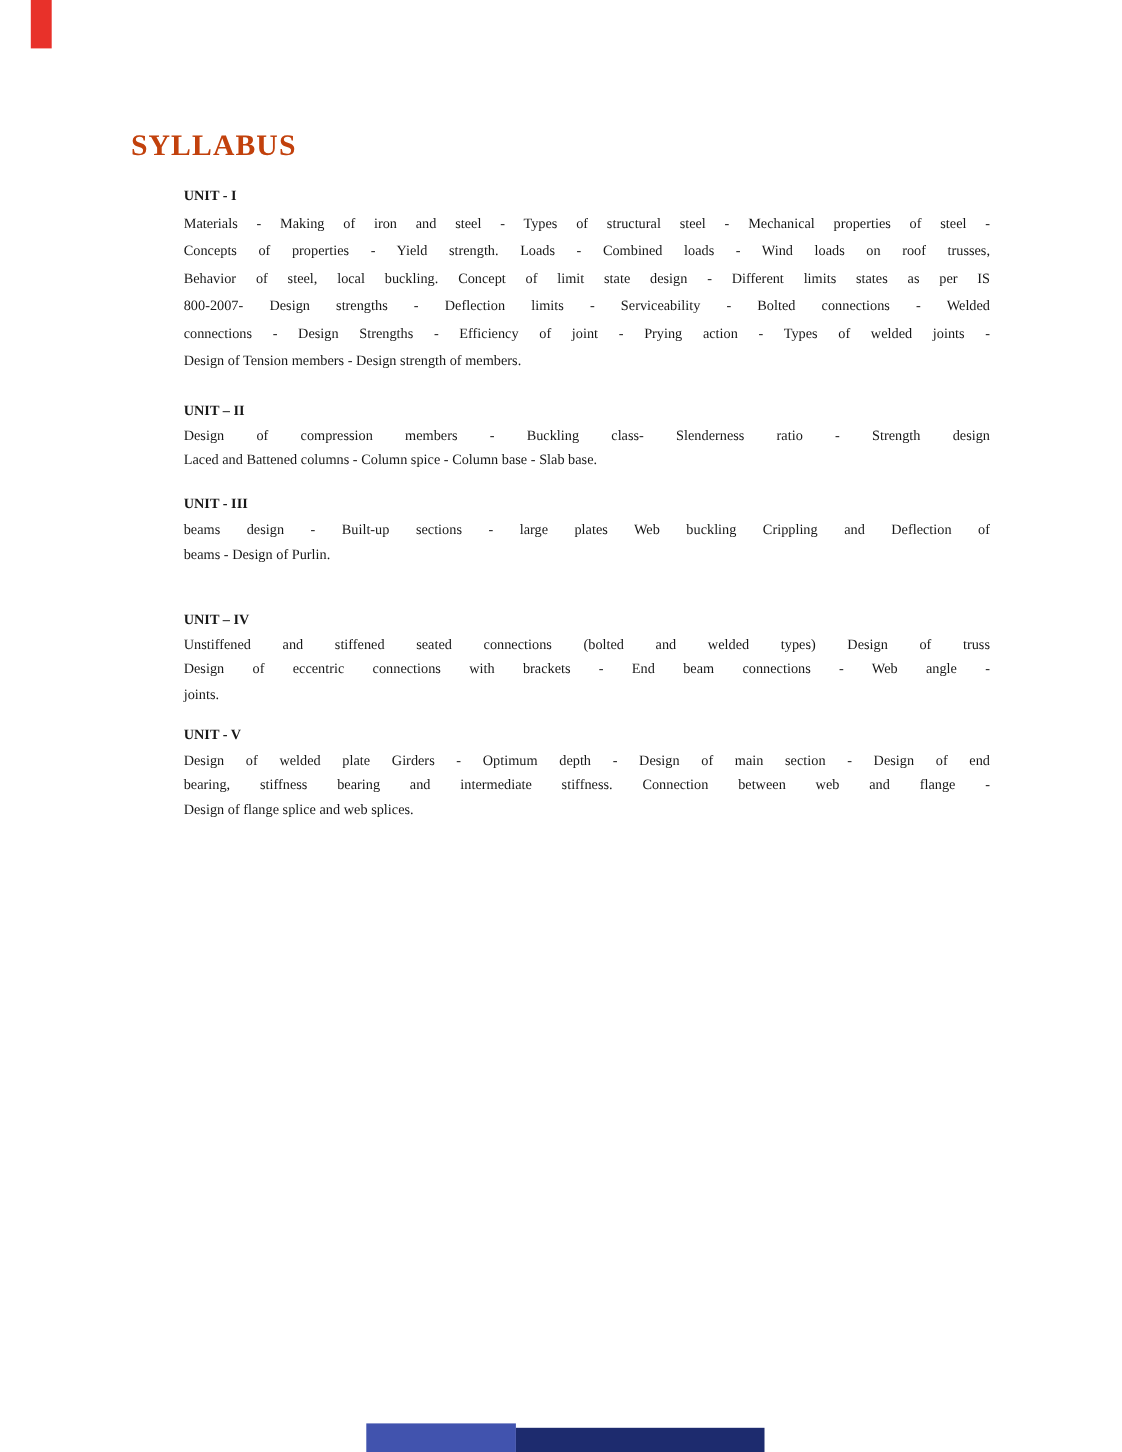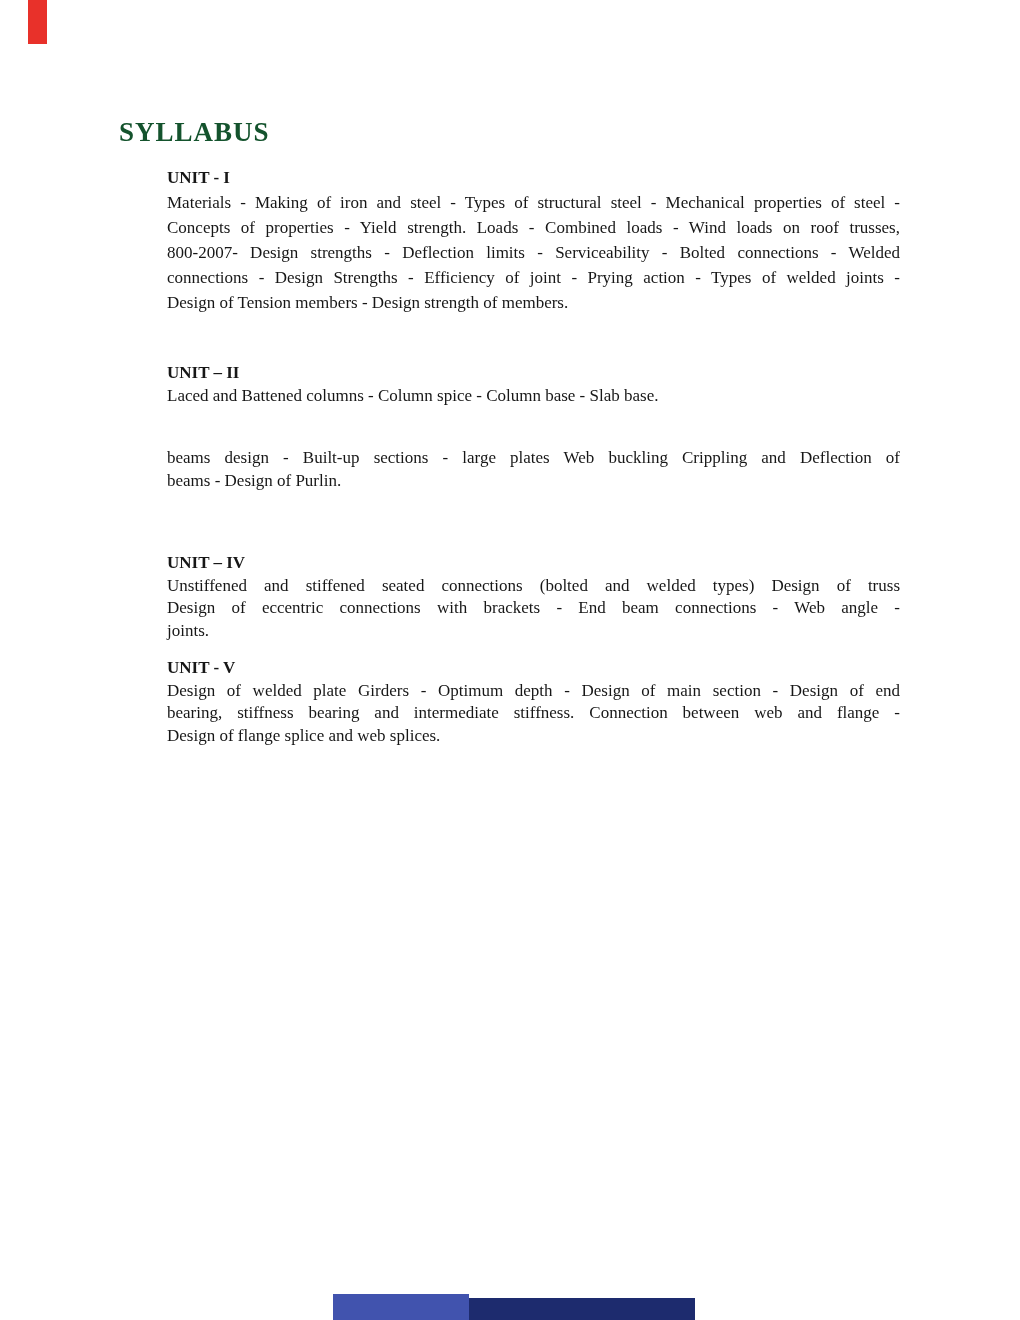--- a/index.html
+++ b/index.html
@@ -15,27 +15,27 @@
   .page-title {
     position: absolute;
     left: 119px;
     top: 119px;
     margin: 0;
     font-family: "Liberation Serif", "DejaVu Serif", serif;
     font-size: 27px;
     font-weight: bold;
     line-height: 27px;
     letter-spacing: 1px;
-    color: #14532d;
+    color: #c2410c;
   }
   .sec {
     position: absolute;
     left: 167px;
     width: 733px;
-    font-size: 17px;
+    font-size: 13px;
     color: #171717;
   }
   .sec1 { top: 165px; line-height: 25px; }
   .sec2 { top: 362px; line-height: 22.5px; }
   .sec3 { top: 446px; line-height: 23px; }
   .sec4 { top: 552px; line-height: 22.5px; }
   .sec5 { top: 657px; line-height: 22.5px; }
   .sec-title {
     font-weight: bold;
     white-space: nowrap;
@@ -61,31 +61,34 @@
 <div class="page">
 
   <div class="artifact artifact-red" style="background: rgb(232, 49, 42);"></div>
 
   <h1 class="page-title">SYLLABUS</h1>
 
   <section class="sec sec1">
     <div class="sec-title">UNIT - I</div>
     <div class="line">Materials - Making of iron and steel - Types of structural steel - Mechanical properties of steel -</div>
     <div class="line">Concepts of properties - Yield strength. Loads - Combined loads - Wind loads on roof trusses,</div>
+    <div class="line">Behavior of steel, local buckling. Concept of limit state design - Different limits states as per IS</div>
     <div class="line">800-2007- Design strengths - Deflection limits - Serviceability - Bolted connections - Welded</div>
     <div class="line">connections - Design Strengths - Efficiency of joint - Prying action - Types of welded joints -</div>
     <div class="line last">Design of Tension members - Design strength of members.</div>
   </section>
 
   <section class="sec sec2">
     <div class="sec-title">UNIT – II</div>
+    <div class="line">Design of compression members - Buckling class- Slenderness ratio - Strength design</div>
     <div class="line last">Laced and Battened columns - Column spice - Column base - Slab base.</div>
   </section>
 
   <section class="sec sec3">
+    <div class="sec-title">UNIT - III</div>
     <div class="line">beams design - Built-up sections - large plates Web buckling Crippling and Deflection of</div>
     <div class="line last">beams - Design of Purlin.</div>
   </section>
 
   <section class="sec sec4">
     <div class="sec-title">UNIT – IV</div>
     <div class="line">Unstiffened and stiffened seated connections (bolted and welded types) Design of truss</div>
     <div class="line">Design of eccentric connections with brackets - End beam connections - Web angle -</div>
     <div class="line last">joints.</div>
   </section>

